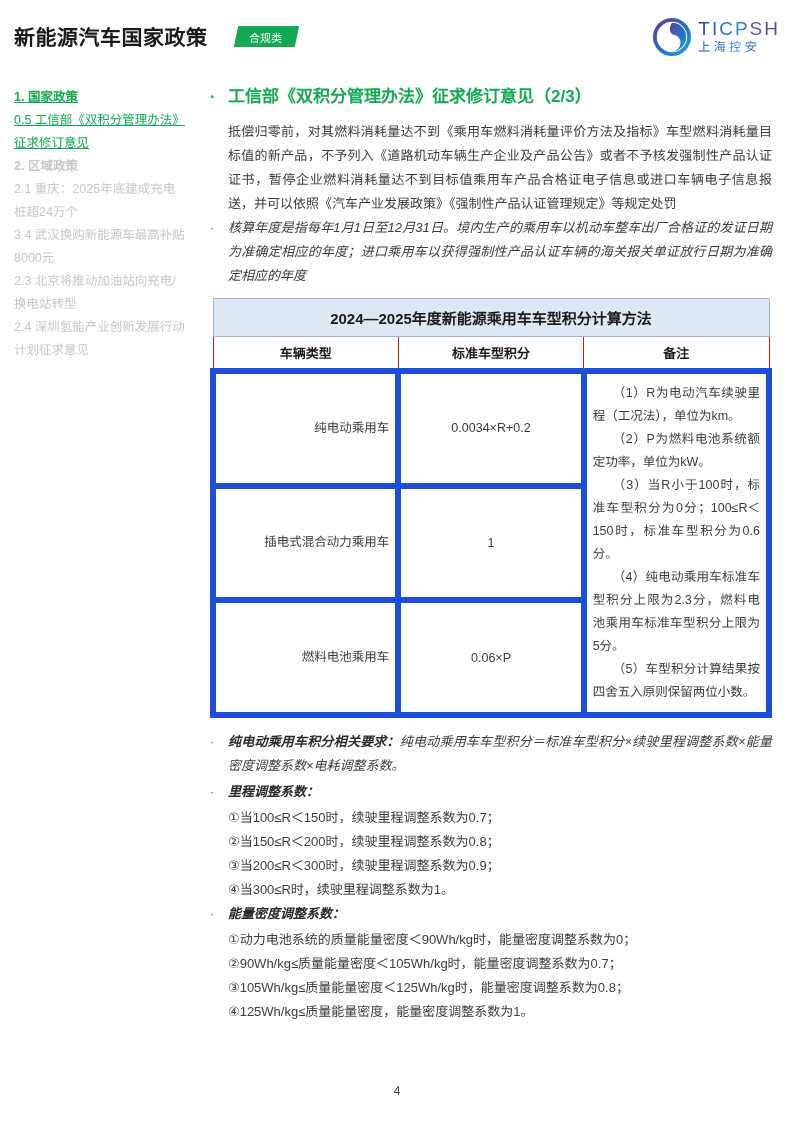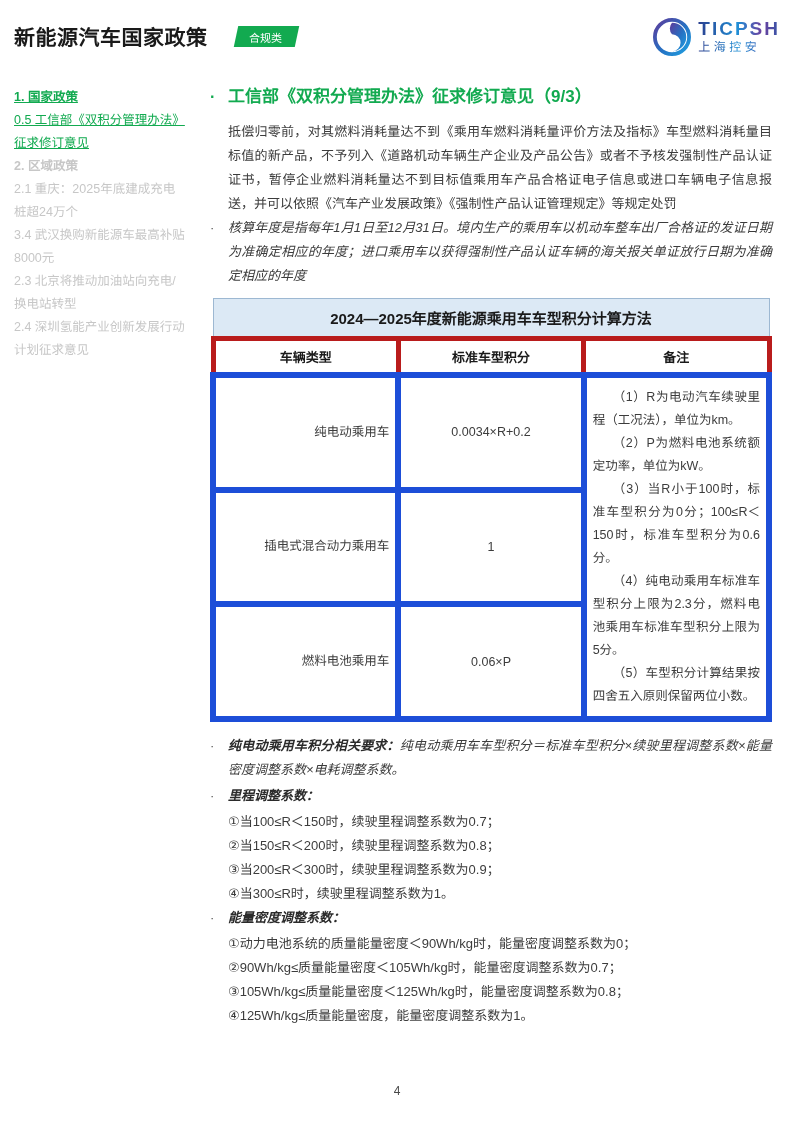--- a/index.html
+++ b/index.html
@@ -54,21 +54,21 @@
     right: 14px;
     top: 17px;
     display: flex;
     align-items: center;
     height: 40px;
   }
   .logo-mark { width: 38px; height: 38px; flex: none; }
   .logo-text { margin-left: 7px; display: flex; flex-direction: column; justify-content: center; }
   .logo-en {
     font-size: 19px;
-    font-weight: bold;
+    font-weight: normal;
     letter-spacing: 2px;
     line-height: 1.05;
     background: linear-gradient(90deg, #2b3f8f 0%, #1f8fd6 48%, #6d3f9e 78%, #3457a8 100%);
     -webkit-background-clip: text;
     background-clip: text;
     color: transparent;
   }
   .logo-cn {
     font-size: 12px;
     letter-spacing: 3.5px;
@@ -177,21 +177,21 @@
     padding: 8px 4px;
     border: 1px solid #9db8d2;
   }
   .calc-table th {
     background: #ffffff;
     font-size: 13px;
     font-weight: bold;
     color: #1a1a1a;
     text-align: center;
     padding: 6px 4px;
-    border: 5px solid #b91c1c;
+    border: 1px solid #b91c1c;
   }
   .calc-table td {
     border: 6px solid #1d4ed8;
     font-size: 12.5px;
     color: #3c3c3c;
     padding: 8px 6px;
     vertical-align: middle;
   }
   .calc-table td.type-cell {
     text-align: right;
@@ -256,21 +256,21 @@
   <div class="side-item">2.1 重庆：2025年底建成充电桩超24万个</div>
   <div class="side-item">3.4 武汉换购新能源车最高补贴8000元</div>
   <div class="side-item">2.3 北京将推动加油站向充电/换电站转型</div>
   <div class="side-item">2.4 深圳氢能产业创新发展行动计划征求意见</div>
 </nav>
 
 <main class="content">
 
   <div class="section-heading">
     <span class="dot">·</span>
-    <span>工信部《双积分管理办法》征求修订意见（9/3）</span>
+    <span>工信部《双积分管理办法》征求修订意见（2/3）</span>
   </div>
 
   <div class="plain-para">抵偿归零前，对其燃料消耗量达不到《乘用车燃料消耗量评价方法及指标》车型燃料消耗量目标值的新产品，不予列入《道路机动车辆生产企业及产品公告》或者不予核发强制性产品认证证书，暂停企业燃料消耗量达不到目标值乘用车产品合格证电子信息或进口车辆电子信息报送，并可以依照《汽车产业发展政策》《强制性产品认证管理规定》等规定处罚</div>
 
   <div class="bullet-row">
     <span class="dot">·</span>
     <span class="body">核算年度是指每年1月1日至12月31日。境内生产的乘用车以机动车整车出厂合格证的发证日期为准确定相应的年度；进口乘用车以获得强制性产品认证车辆的海关报关单证放行日期为准确定相应的年度</span>
   </div>
 
   <table class="calc-table">

